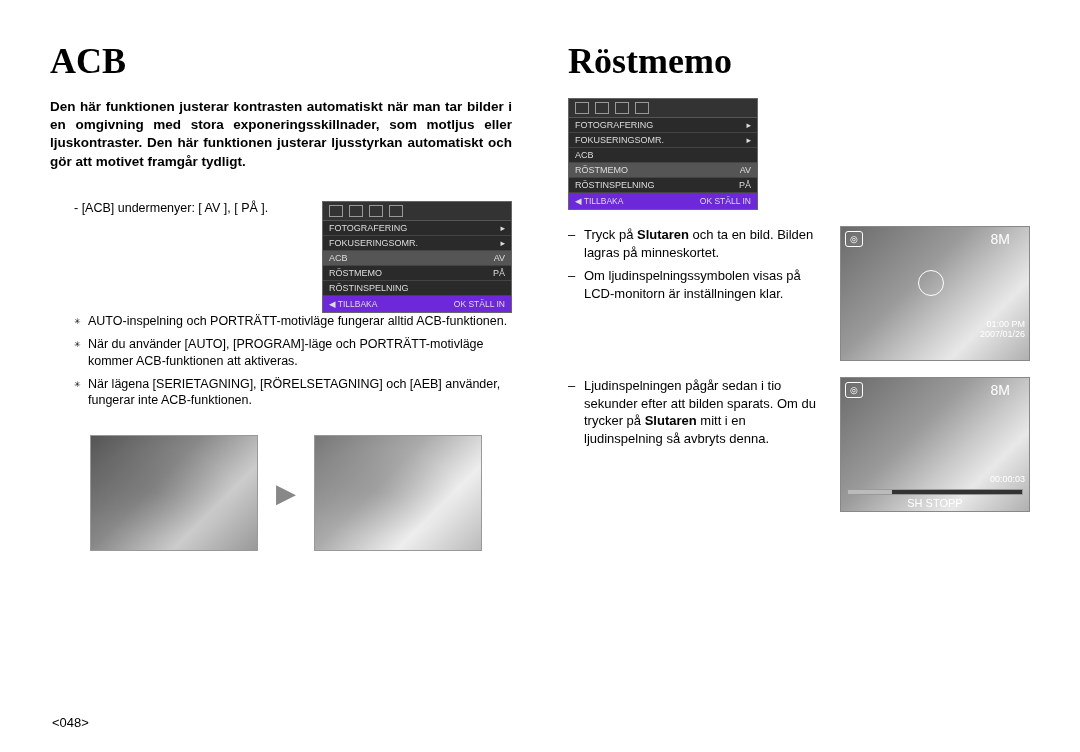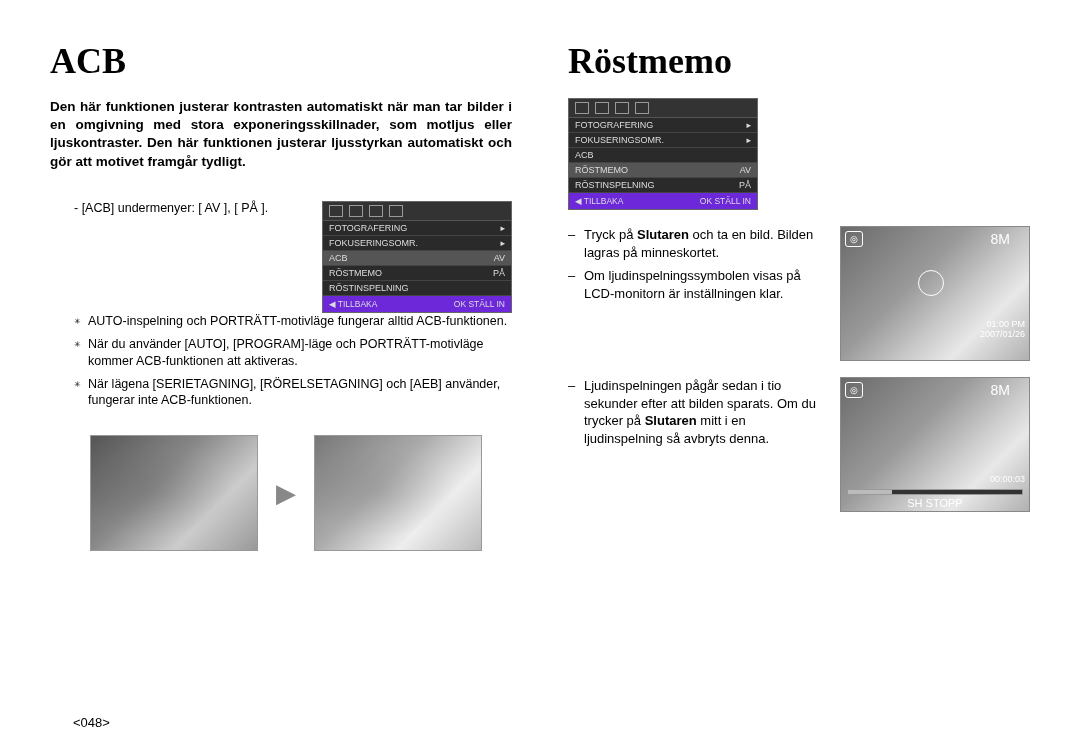--- a/index.html
+++ b/index.html
@@ -109,21 +109,20 @@
     background: radial-gradient(ellipse at 40% 50%, rgba(0,0,0,0.08) 0%, transparent 55%);
   }
   .arrow-big {
     font-size: 26px; color:#888;
   }
   .pagenum {
     position: absolute;
     bottom: 22px;
     left: 52px;
     font-size: 13px;
-    margin-left: 21px;
   }
 
   
   .right-row {
     display: flex;
     gap: 14px;
     align-items: flex-start;
     margin-bottom: 16px;
   }
   .right-text {

